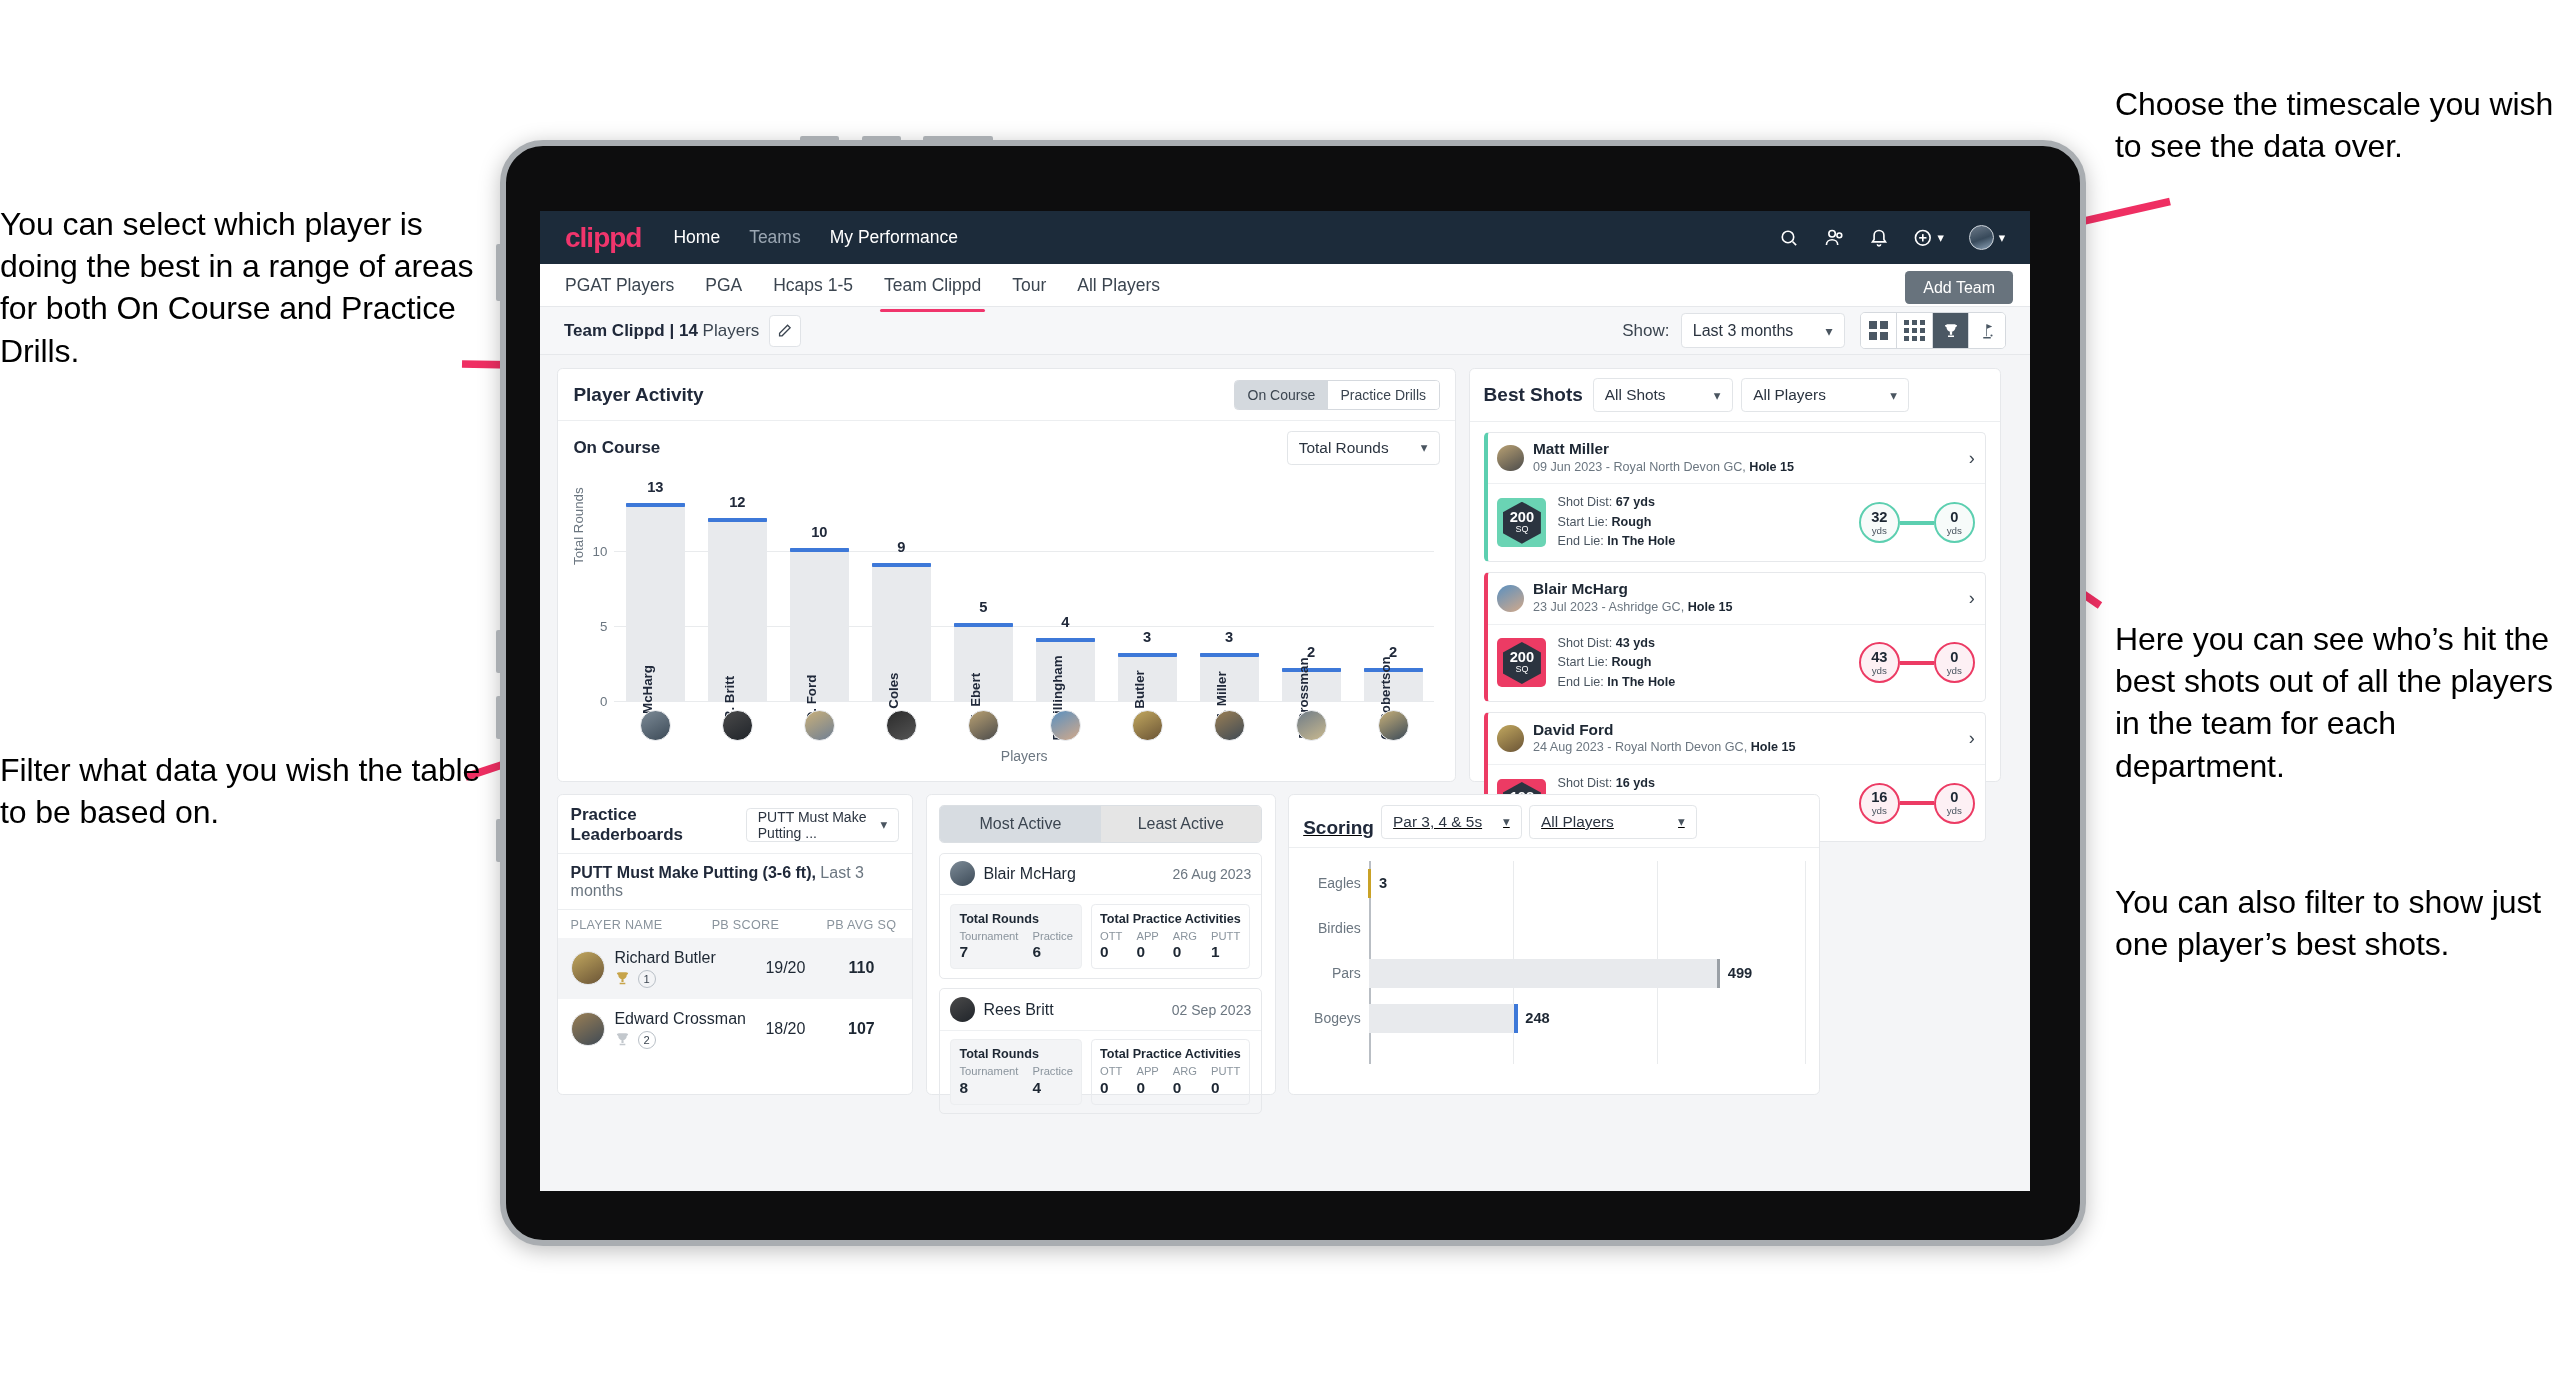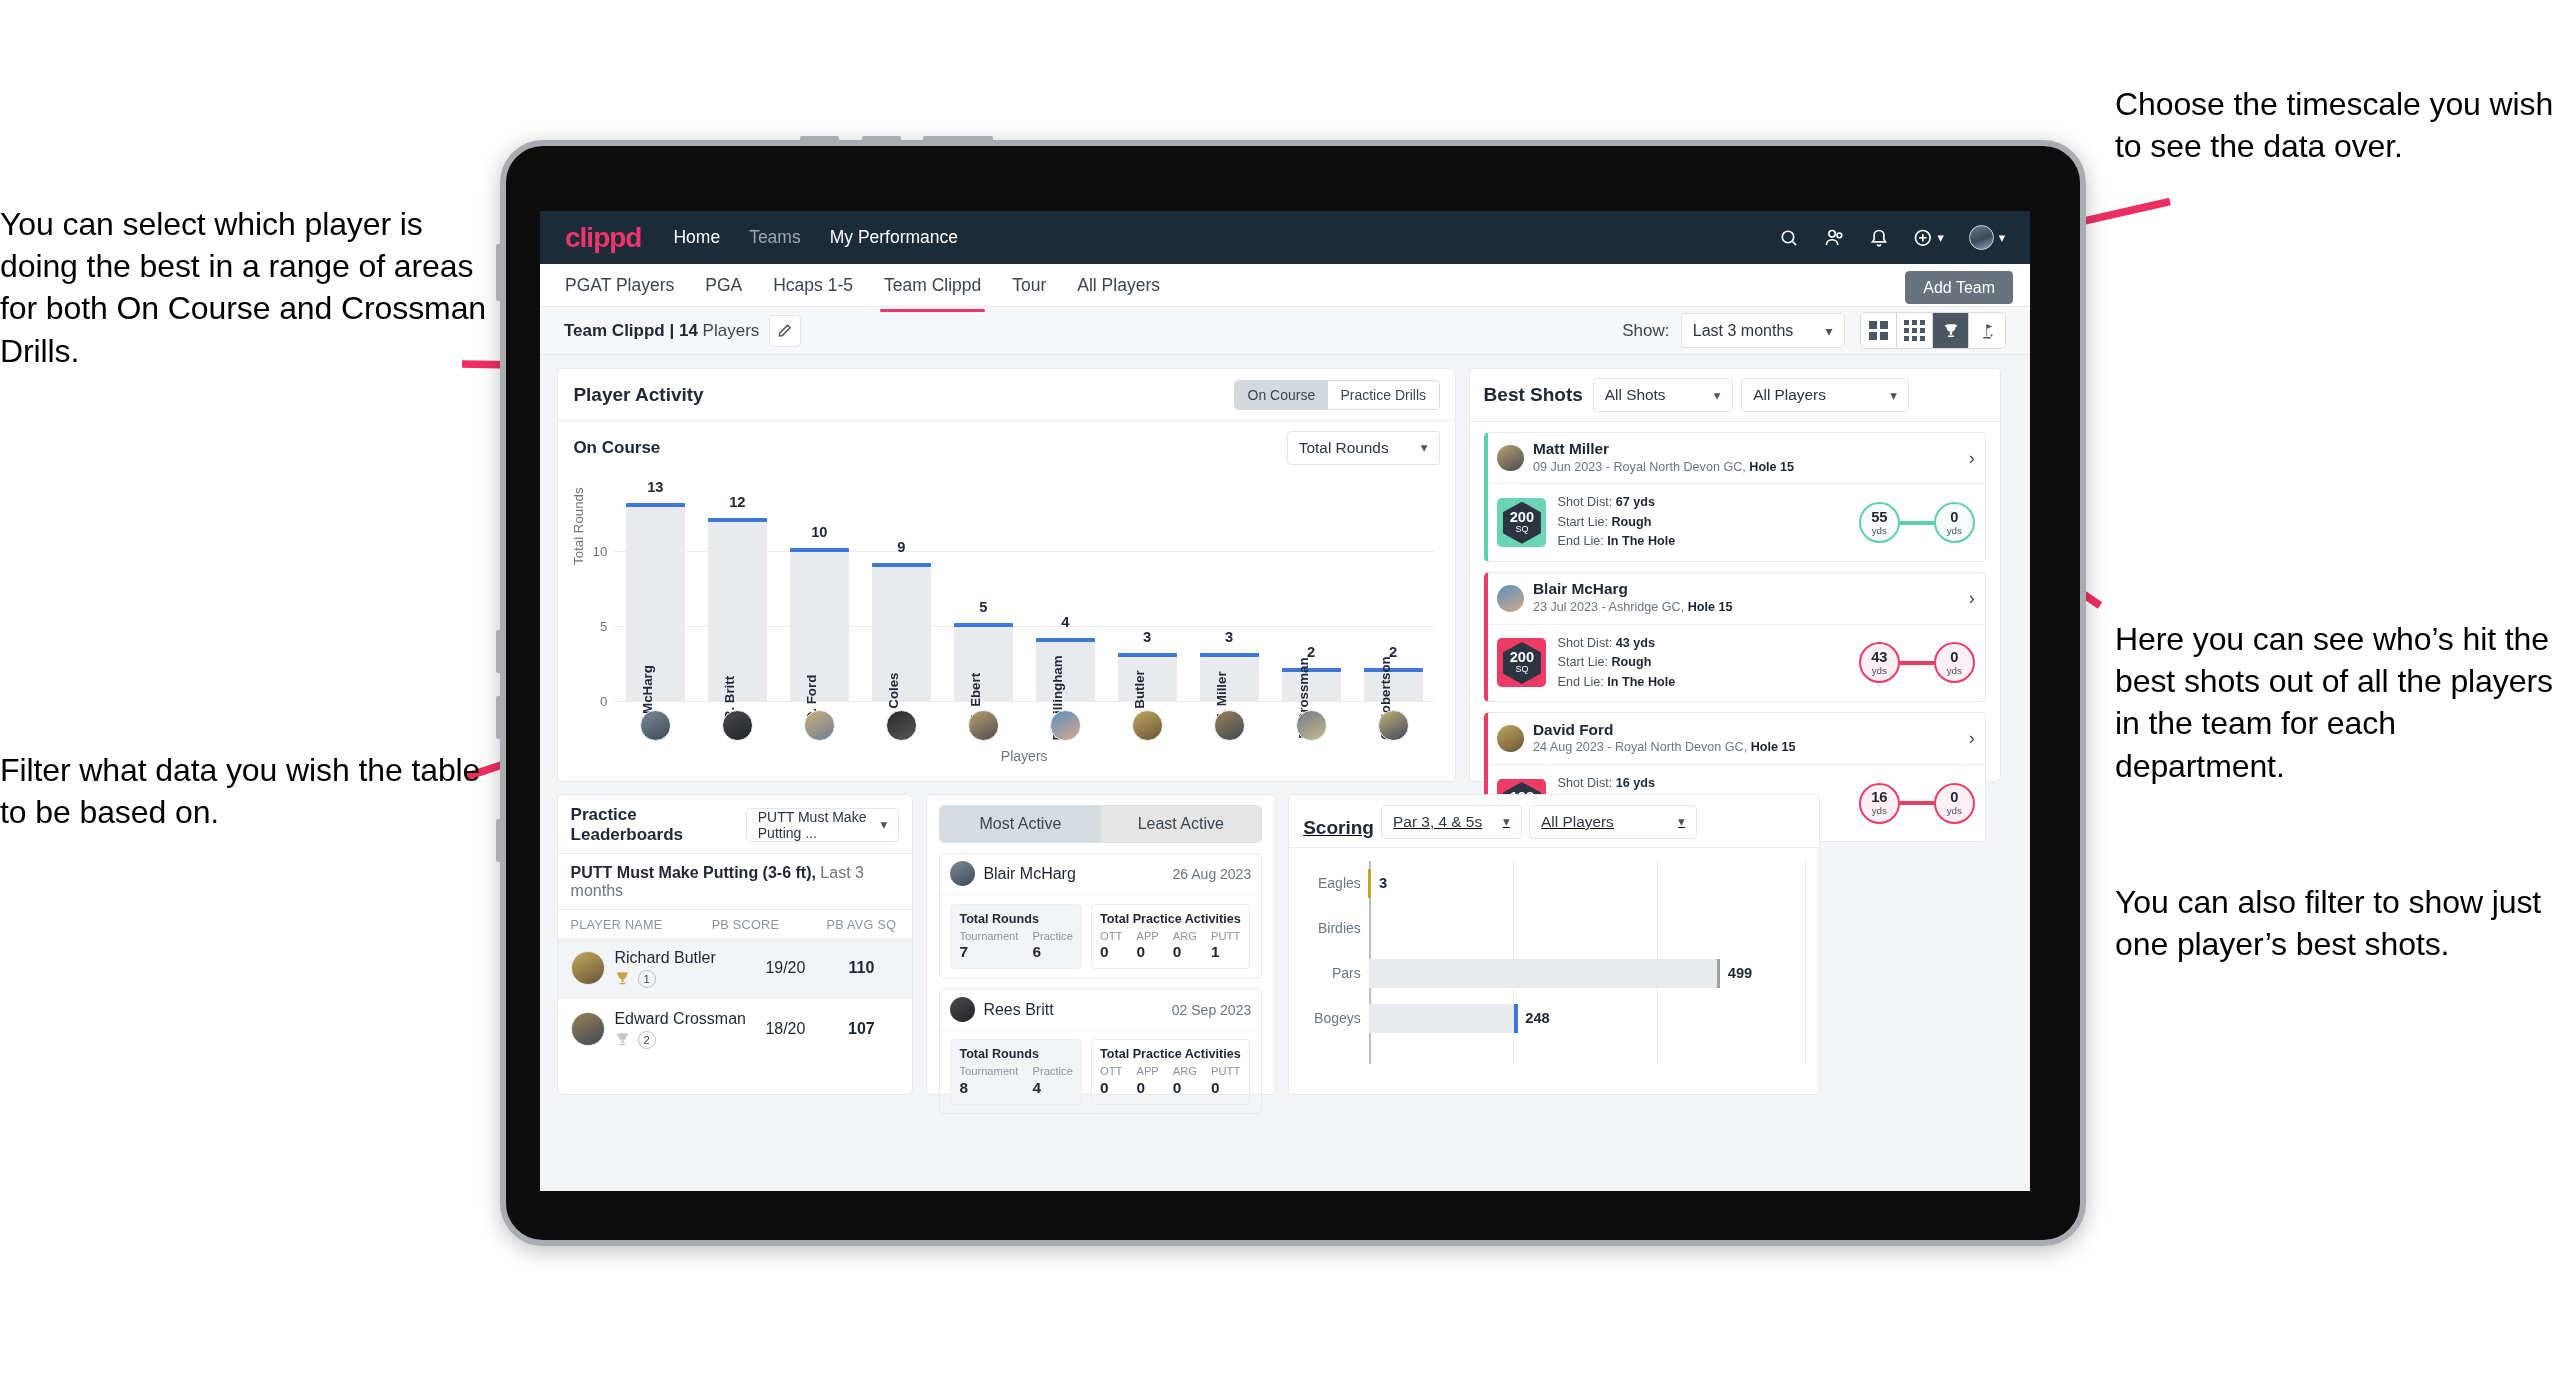--- a/index.html
+++ b/index.html
@@ -270,21 +270,21 @@
       <marker id="ah" markerWidth="9" markerHeight="9" refX="5" refY="4.5" orient="auto">
         <path d="M0,0 L9,4.5 L0,9 L2.6,4.5 Z" fill="#ef2f63"></path>
       </marker>
     </defs>
     <path d="M660,520 L2060,548" stroke="#ef2f63" stroke-width="11" fill="none" marker-end="url(#ah)"></path>
     <path d="M665,1110 L1975,675" stroke="#ef2f63" stroke-width="11" fill="none" marker-end="url(#ah)"></path>
     <path d="M3100,288 L2430,440" stroke="#ef2f63" stroke-width="11" fill="none" marker-end="url(#ah)"></path>
     <path d="M3000,865 L2650,625" stroke="#ef2f63" stroke-width="11" fill="none" marker-end="url(#ah)"></path>
   </svg>
 
-  <div class="callout" id="cal-left-top">You can select which player is doing the best in a range of areas for both On Course and Crossman Drills.</div>
+  <div class="callout" id="cal-left-top">You can select which player is doing the best in a range of areas for both On Course and Practice Drills.</div>
   <div class="callout" id="cal-left-bot">Filter what data you wish the table to be based on.</div>
   <div class="callout" id="cal-right-top">Choose the timescale you wish to see the data over.</div>
   <div class="callout" id="cal-right-mid">Here you can see who’s hit the best shots out of all the players in the team for each department.</div>
   <div class="callout" id="cal-right-bot">You can also filter to show just one player’s best shots.</div>
 
   <div id="device">
     <div class="dev-btn" id="btn-top1"></div>
     <div class="dev-btn" id="btn-top2"></div>
     <div class="dev-btn" id="btn-top3"></div>
     <div class="dev-btn" id="btn-l1"></div>
@@ -568,21 +568,21 @@
                         <span class="s">SQ</span>
                       </div>
                     </div>
                     <div class="shot-lines">
                       <div>Shot Dist: <b>67 yds</b></div>
                       <div>Start Lie: <b>Rough</b></div>
                       <div>End Lie: <b>In The Hole</b></div>
                     </div>
                     <div class="dumb">
                       <div class="dnode" style="border-color:#5ccfb0;background:#f7fbfa">
-                        <span class="dv">55</span>
+                        <span class="dv">32</span>
                         <span class="du">yds</span>
                       </div>
                       <div class="dbar" style="background:#5ccfb0"></div>
                       <div class="dnode" style="border-color:#5ccfb0;background:#f7fbfa">
                         <span class="dv">0</span>
                         <span class="du">yds</span>
                       </div>
                     </div>
                   </div>
                 </div>

